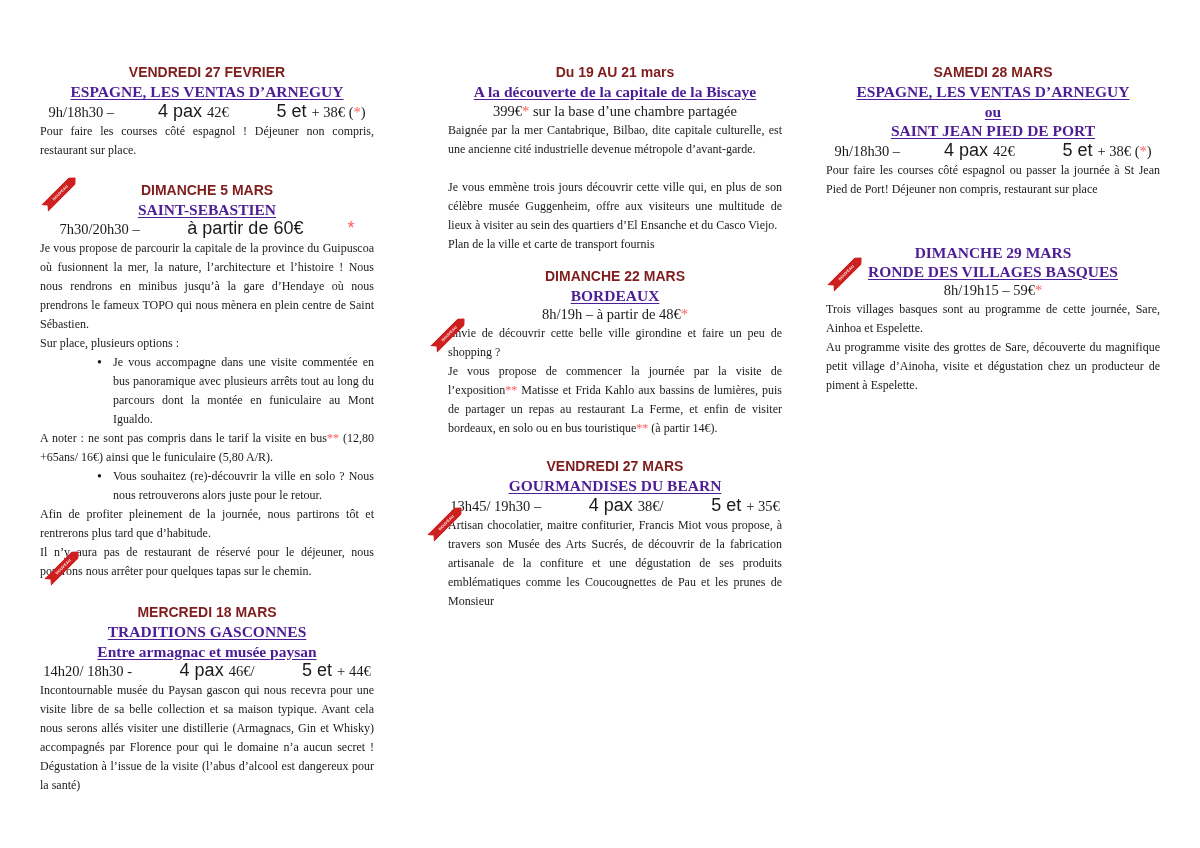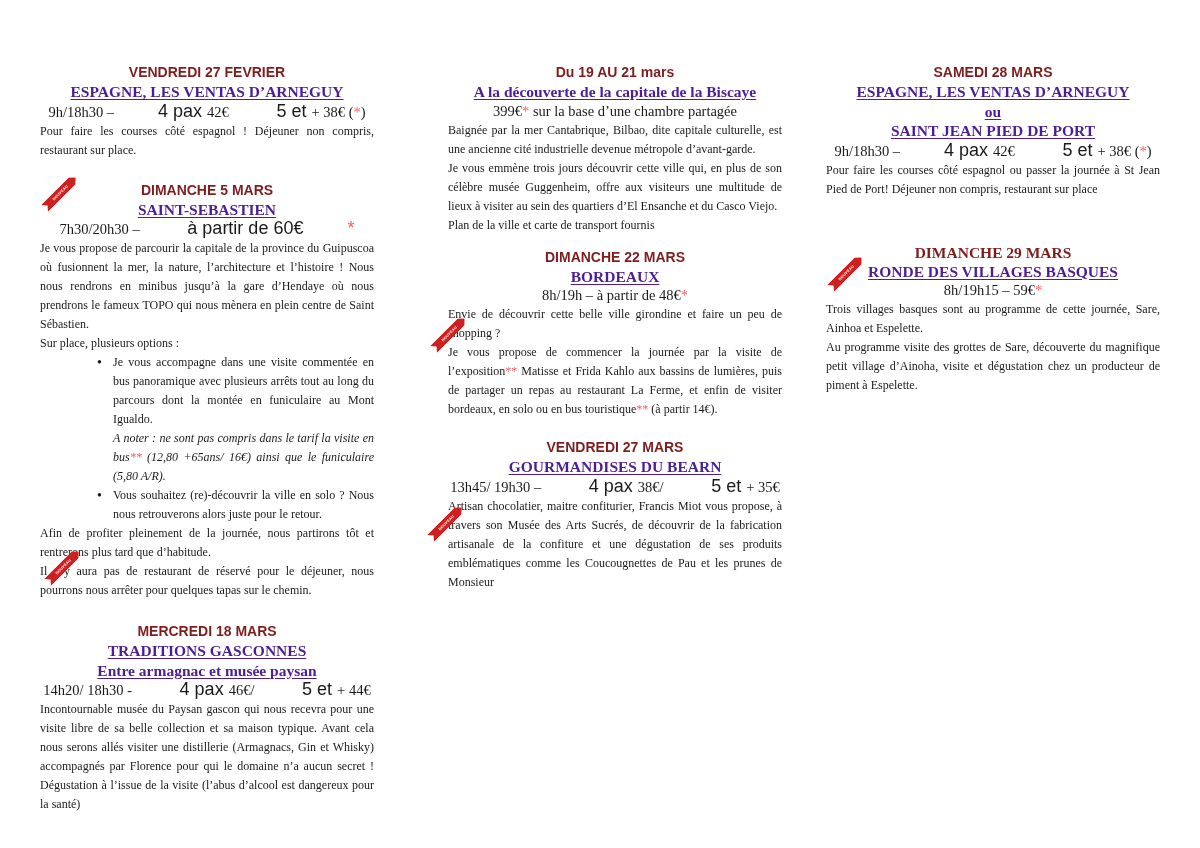--- a/index.html
+++ b/index.html
@@ -4,32 +4,32 @@
 <style>
   html,body{margin:0;padding:0;}
   body{width:1200px;height:848px;background:#e8e8e8;font-family:"Liberation Serif",serif;}
   .page{position:absolute;left:0;top:0;width:1200px;height:848px;background:#ffffff;color:#1a1a1a;overflow:hidden;}
   .col{position:absolute;top:63px;width:334px;}
   #col1{left:40px;}
   #col2{left:448px;}
   #col3{left:826px;}
   .sec{margin:0;}
   .date{font-family:Liberation Sans, sans-serif;font-weight:bold;font-size:14px;line-height:19px;color:#7f1d1d;text-align:center;}
-  .date.serifdate{font-family:"Liberation Serif",serif;color:#7f1d1d;font-size:15.5px;line-height:18px;}
+  .date.serifdate{font-family:"Liberation Serif",serif;color:#4c1d95;font-size:15.5px;line-height:18px;}
   .title{font-weight:bold;font-size:15.5px;line-height:19.5px;text-align:center;color:#4c1d95;}
   .title > span{text-decoration:underline;text-underline-offset:2px;}
   .price{font-size:14.5px;line-height:19px;text-align:center;}
   p{margin:0;font-size:12px;line-height:19px;text-align:justify;}
-  .mt{}
+  .mt{margin-top:19px;}
   .red{color:#ff5a5a;}
   .sans{font-family:"Liberation Sans",sans-serif;font-size:18px;margin-left:44px;}
   .bullet-row{display:flex;}
   .dot{flex:none;width:16px;margin-left:57px;font-size:14px;line-height:19px;}
   .btxt{flex:1;}
-  .anoter{margin-left:73px;font-style:italic;}
+  .anoter{}
   .ribbon{position:absolute;width:36px;height:36px;}
   .band{position:absolute;left:-4px;top:13px;width:44px;height:10px;background:#cf2020;transform:rotate(-45deg);
         clip-path:polygon(0 0,88% 0,100% 50%,88% 100%,0 100%,10% 50%);
         display:flex;align-items:center;justify-content:center;overflow:hidden;}
   .band span{font-family:"Liberation Sans",sans-serif;font-weight:bold;color:#ffffff;font-size:6px;letter-spacing:0.4px;transform:scale(0.62);white-space:nowrap;}
 </style>
 </head>
 <body>
 
 <div class="page">

